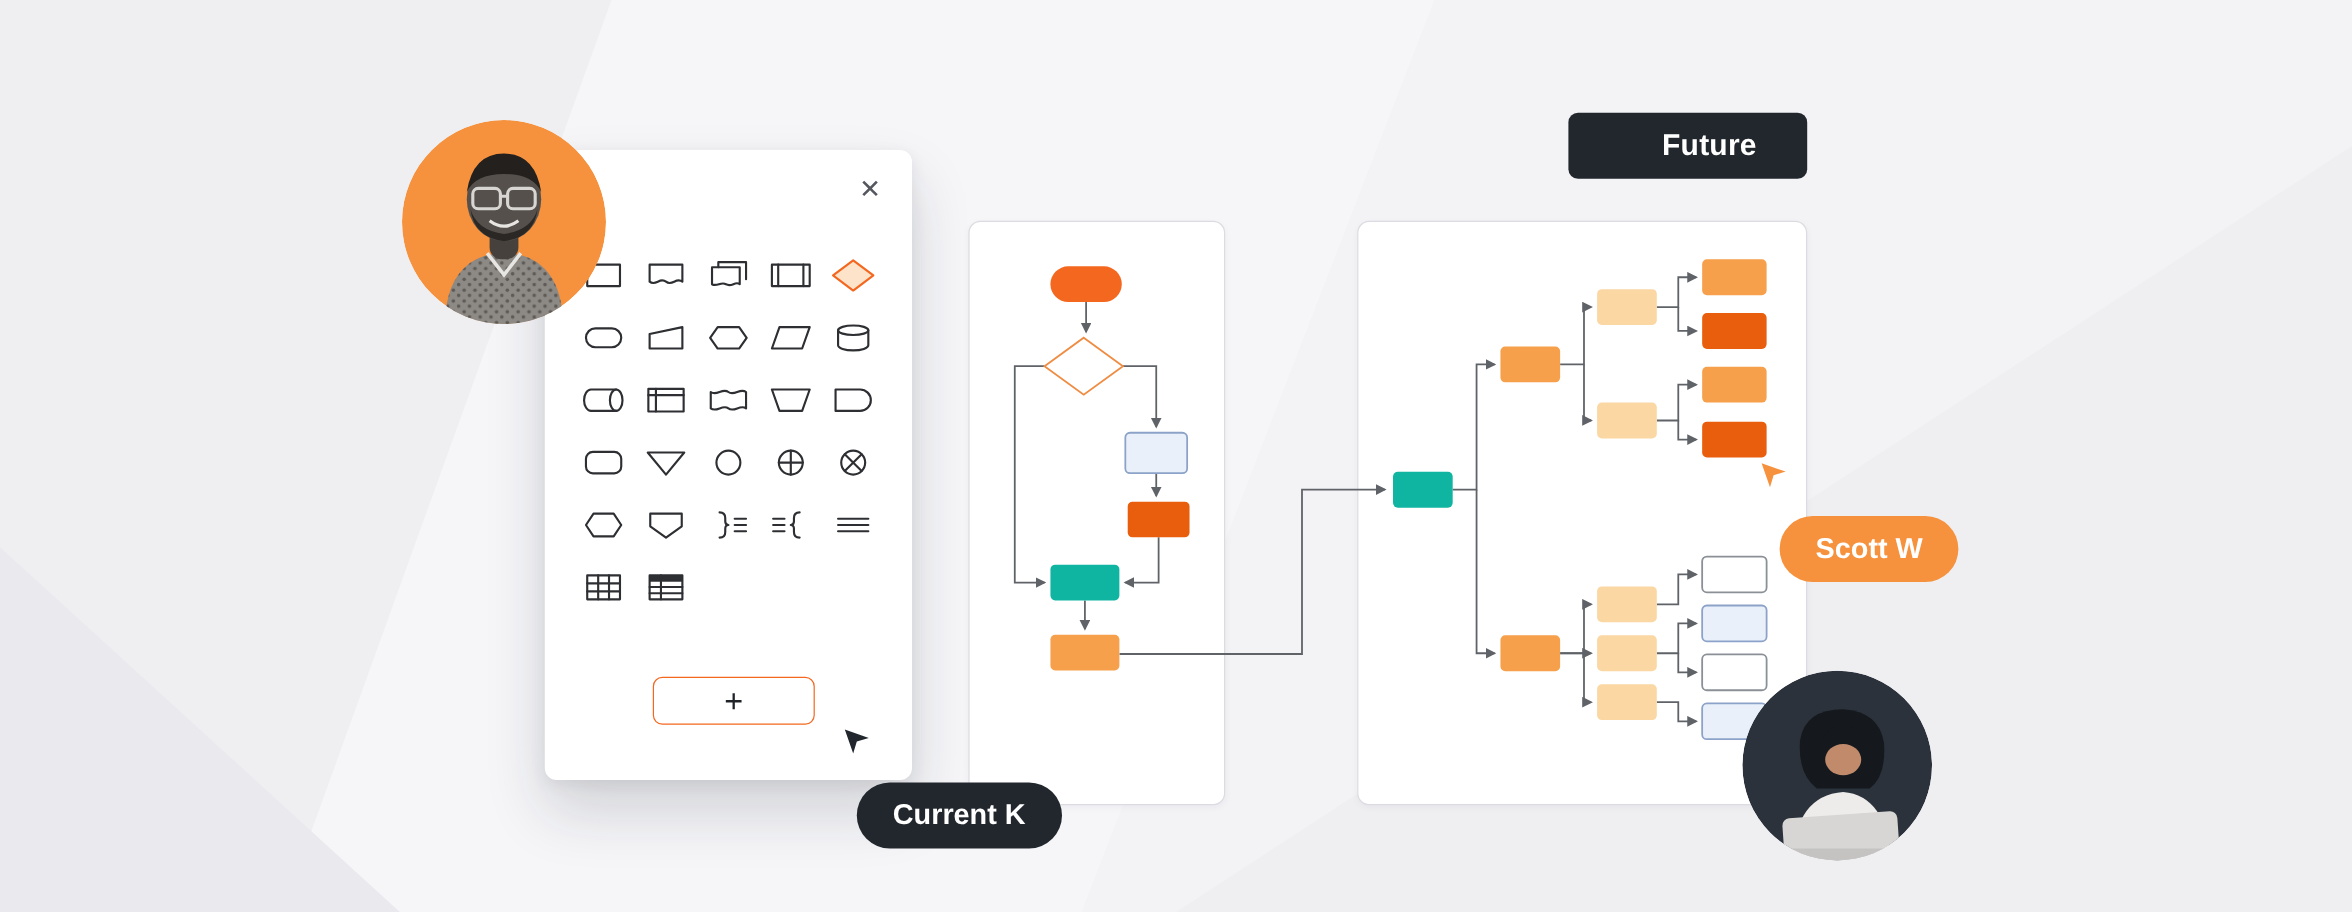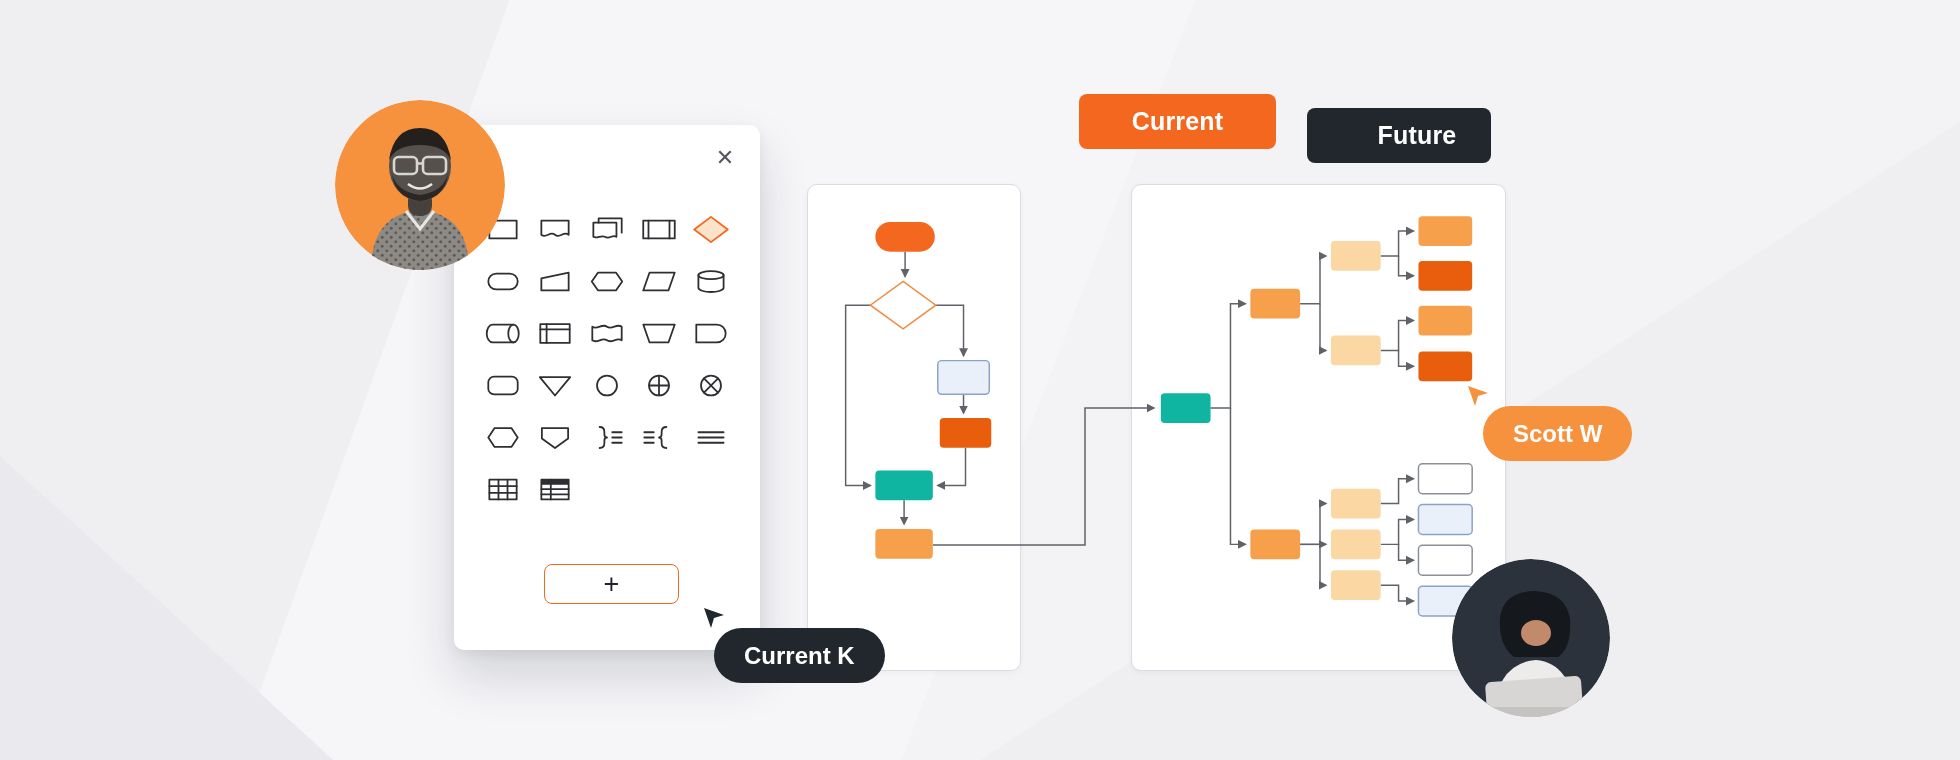--- a/index.html
+++ b/index.html
@@ -47,26 +47,26 @@
   .add-btn { position:absolute; left:90px; top:439px; width:135px; height:40px;
              border:1.6px solid var(--orange,#F4671F); border-radius:8px; background:#fff;
              display:flex; align-items:center; justify-content:center;
              font-size:27px; font-weight:300; color:#1F2328; cursor:pointer; line-height:1; }
 
   
   .btn { position:absolute; height:55px; border:none; border-radius:8px; color:#fff;
          font-family:inherit; font-size:25px; font-weight:700; letter-spacing:.2px;
          display:flex; align-items:center; justify-content:center; cursor:pointer; }
   .btn-current { left:1079px; top:94px; width:197px; background:var(--orange,#F4671F); }
-  .btn-future  { left:1307px; top:108px; width:184px; background:var(--dark,#22272E);padding-left:36px; }
+  .btn-future  { left:1307px; top:94px; width:199px; background:var(--dark,#22272E);padding-left:36px; }
 
   
   .name-pill { position:absolute; height:55px; border-radius:28px; color:#fff;
                font-size:24px; font-weight:600; display:flex; align-items:center;
-               padding:0 30px; white-space:nowrap; }
+               padding:0 30px; white-space:nowrap;margin-top:24px; }
   .pill-stephen { left:714px; top:628px; background:var(--dark,#22272E); }
   .pill-scott   { left:1483px; top:406px; background:var(--orange-pill,#F6913D); }
   .cursor { position:absolute; width:24px; height:24px; }
   .cursor-stephen { left:702px; top:606px; }
   .cursor-scott   { left:1466px; top:384px; }
 
   
   .avatar { position:absolute; border-radius:50%; }
   .avatar-man   { left:335px; top:100px; width:170px; height:170px; }
   .avatar-woman { left:1452px; top:559px; width:158px; height:158px; }
@@ -361,16 +361,15 @@
   <svg class="cursor cursor-stephen" viewBox="0 0 24 24">
     <path d="M2 2 L22 9 L12 12 L9 22 Z" fill="#22272E"></path>
   </svg>
   <div class="name-pill pill-stephen">Current K</div>
 
   <svg class="cursor cursor-scott" viewBox="0 0 24 24">
     <path d="M2 2 L22 9 L12 12 L9 22 Z" fill="#F6913D"></path>
   </svg>
   <div class="name-pill pill-scott">Scott W</div>
 
-  <button class="btn btn-current">Current</button>
   <button class="btn btn-future">Future</button>
 
 </div>
 
 </body></html>

